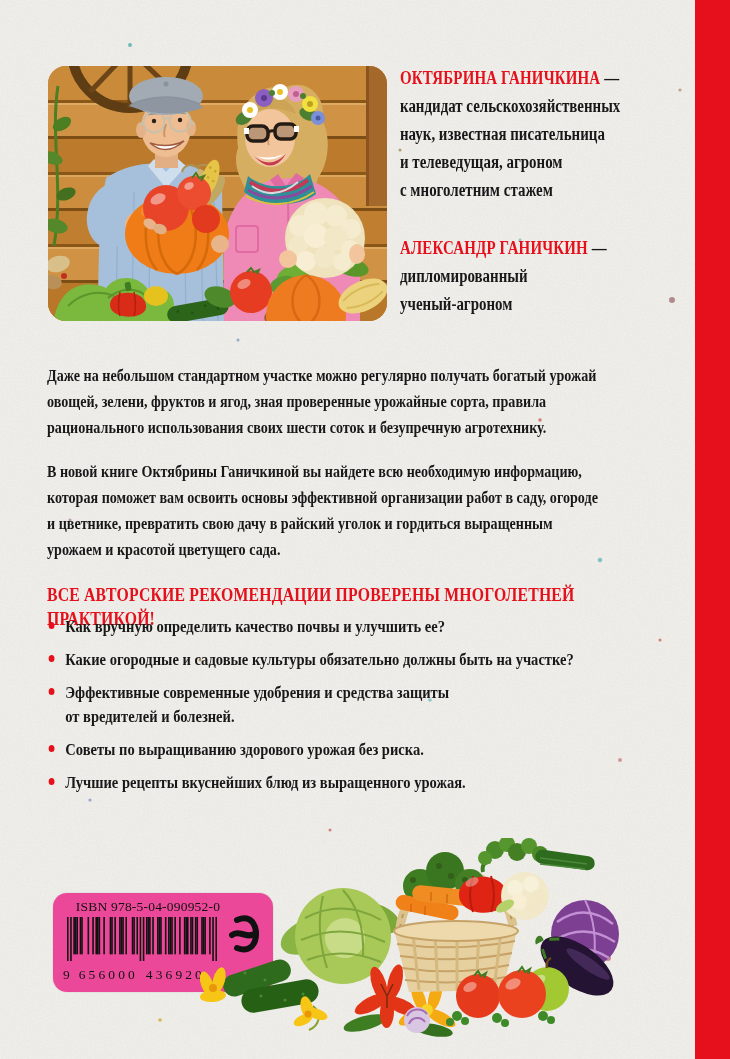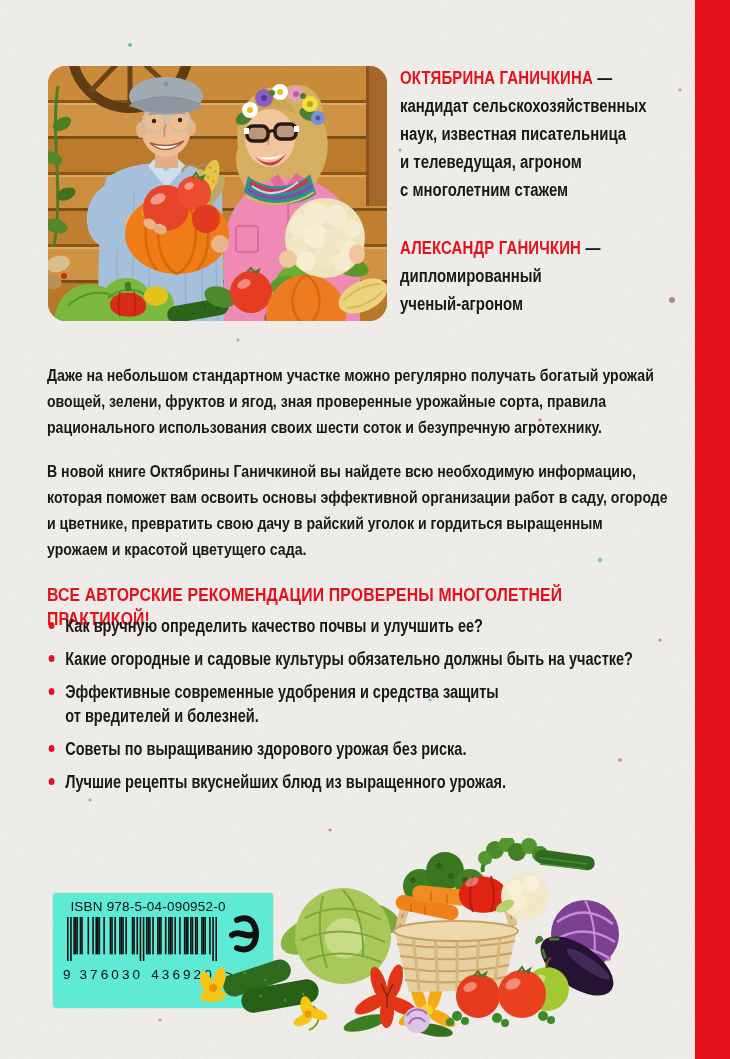--- a/index.html
+++ b/index.html
@@ -1,19 +1,19 @@
 <!DOCTYPE html>
 <html style="--paper: #f1f0ec; --accent: #e5101b; --ink: #181818;"><head>
 <meta charset="utf-8">
 <style>
   html,body{margin:0;padding:0;background:#888;}
   .cover{
     position:relative;width:730px;height:1059px;overflow:hidden;
     background:var(--paper,#f1f0ec);
-    font-family:Liberation Sans, sans-serif;
+    font-family:Liberation Serif, serif;
     color:var(--ink,#181818);
   }
   .texture{position:absolute;left:0;top:0;pointer-events:none;}
   .red-bar{position:absolute;top:0;right:0;width:35px;height:100%;background:var(--accent,#e5101b);}
   .photo{position:absolute;left:48px;top:66px;width:339px;height:255px;}
   .cond{transform:scaleX(0.83);transform-origin:0 0;}
   .authors{position:absolute;left:400px;top:64px;width:300px;}
   .authors .inner{width:356px;}
   .author-name{font-size:18px;line-height:28px;font-weight:bold;color:var(--accent);letter-spacing:.2px;}
   .author-name .dash{color:var(--ink);}
@@ -22,21 +22,21 @@
   .para{position:absolute;left:47px;}
   .para .inner{width:790px;font-size:17px;line-height:26px;font-weight:bold;white-space:pre-line;}
   #para1{top:363px;}
   #para2{top:459px;}
   .heading{position:absolute;left:47px;top:583px;}
   .heading .inner{width:720px;font-size:19px;line-height:24px;font-weight:bold;color:var(--accent);letter-spacing:.2px;}
   .bullets-wrap{position:absolute;left:47px;top:614px;}
   .bullets{width:720px;list-style:none;margin:0;padding:0;font-size:17.5px;line-height:24px;font-weight:bold;}
   .bullets li{position:relative;padding-left:22px;margin-bottom:9px;white-space:pre-line;}
   .bullets .dot{position:absolute;left:2px;top:8px;width:7px;height:7px;border-radius:50%;background:var(--accent);}
-  .barcode-box{position:absolute;left:53px;top:893px;width:220px;height:115px;background:#5eead4;border-radius:3px;box-shadow:0 0 0 1px rgba(0,0,0,0.04);}
+  .barcode-box{position:absolute;left:53px;top:893px;width:220px;height:99px;background:#ec4899;border-radius:14px;box-shadow:0 0 0 1px rgba(0,0,0,0.04);}
   .isbn{position:absolute;left:0;top:6px;width:190px;text-align:center;font-size:13.5px;letter-spacing:.2px;color:#111;}
   #ean-svg{position:absolute;left:14px;top:24px;}
   .digits{position:absolute;left:10px;top:74px;width:206px;display:flex;align-items:baseline;font-size:13.5px;color:#111;}
   .digits .d9{margin-right:9px;}
   .digits .grp{letter-spacing:3.1px;margin-right:8px;}
   .digits .gt{margin-left:2px;}
   .eksmo{position:absolute;left:176px;top:21px;}
   .veggies{position:absolute;left:195px;top:838px;width:450px;height:205px;}
 </style>
 </head>
@@ -385,21 +385,21 @@
         <rect x="82" y="0" width="1" height="28"></rect>
         <rect x="85" y="0" width="1" height="28"></rect>
         <rect x="86" y="0" width="1" height="28"></rect>
         <rect x="87" y="0" width="1" height="28"></rect>
         <rect x="90" y="0" width="1" height="28"></rect>
         <rect x="92" y="0" width="1" height="33"></rect>
         <rect x="94" y="0" width="1" height="33"></rect>
       </svg>
     <div class="digits">
       <span class="d9">9</span>
-      <span class="grp">376030</span>
+      <span class="grp">656000</span>
       <span class="grp">436920</span>
       <span class="gt">&gt;</span>
     </div>
     <svg class="eksmo" width="30" height="40" viewBox="0 0 30 40">
       <path d="M8,6 C22,0 27,11 27,20 C27,30 21,39 8,34" stroke="#111" stroke-width="6" fill="none" stroke-linecap="round"></path>
       <path d="M3,21 C10,15 19,26 27,19" stroke="#111" stroke-width="6" fill="none" stroke-linecap="round"></path>
     </svg>
   </div>
 
   <svg class="veggies" viewBox="0 0 450 205">

